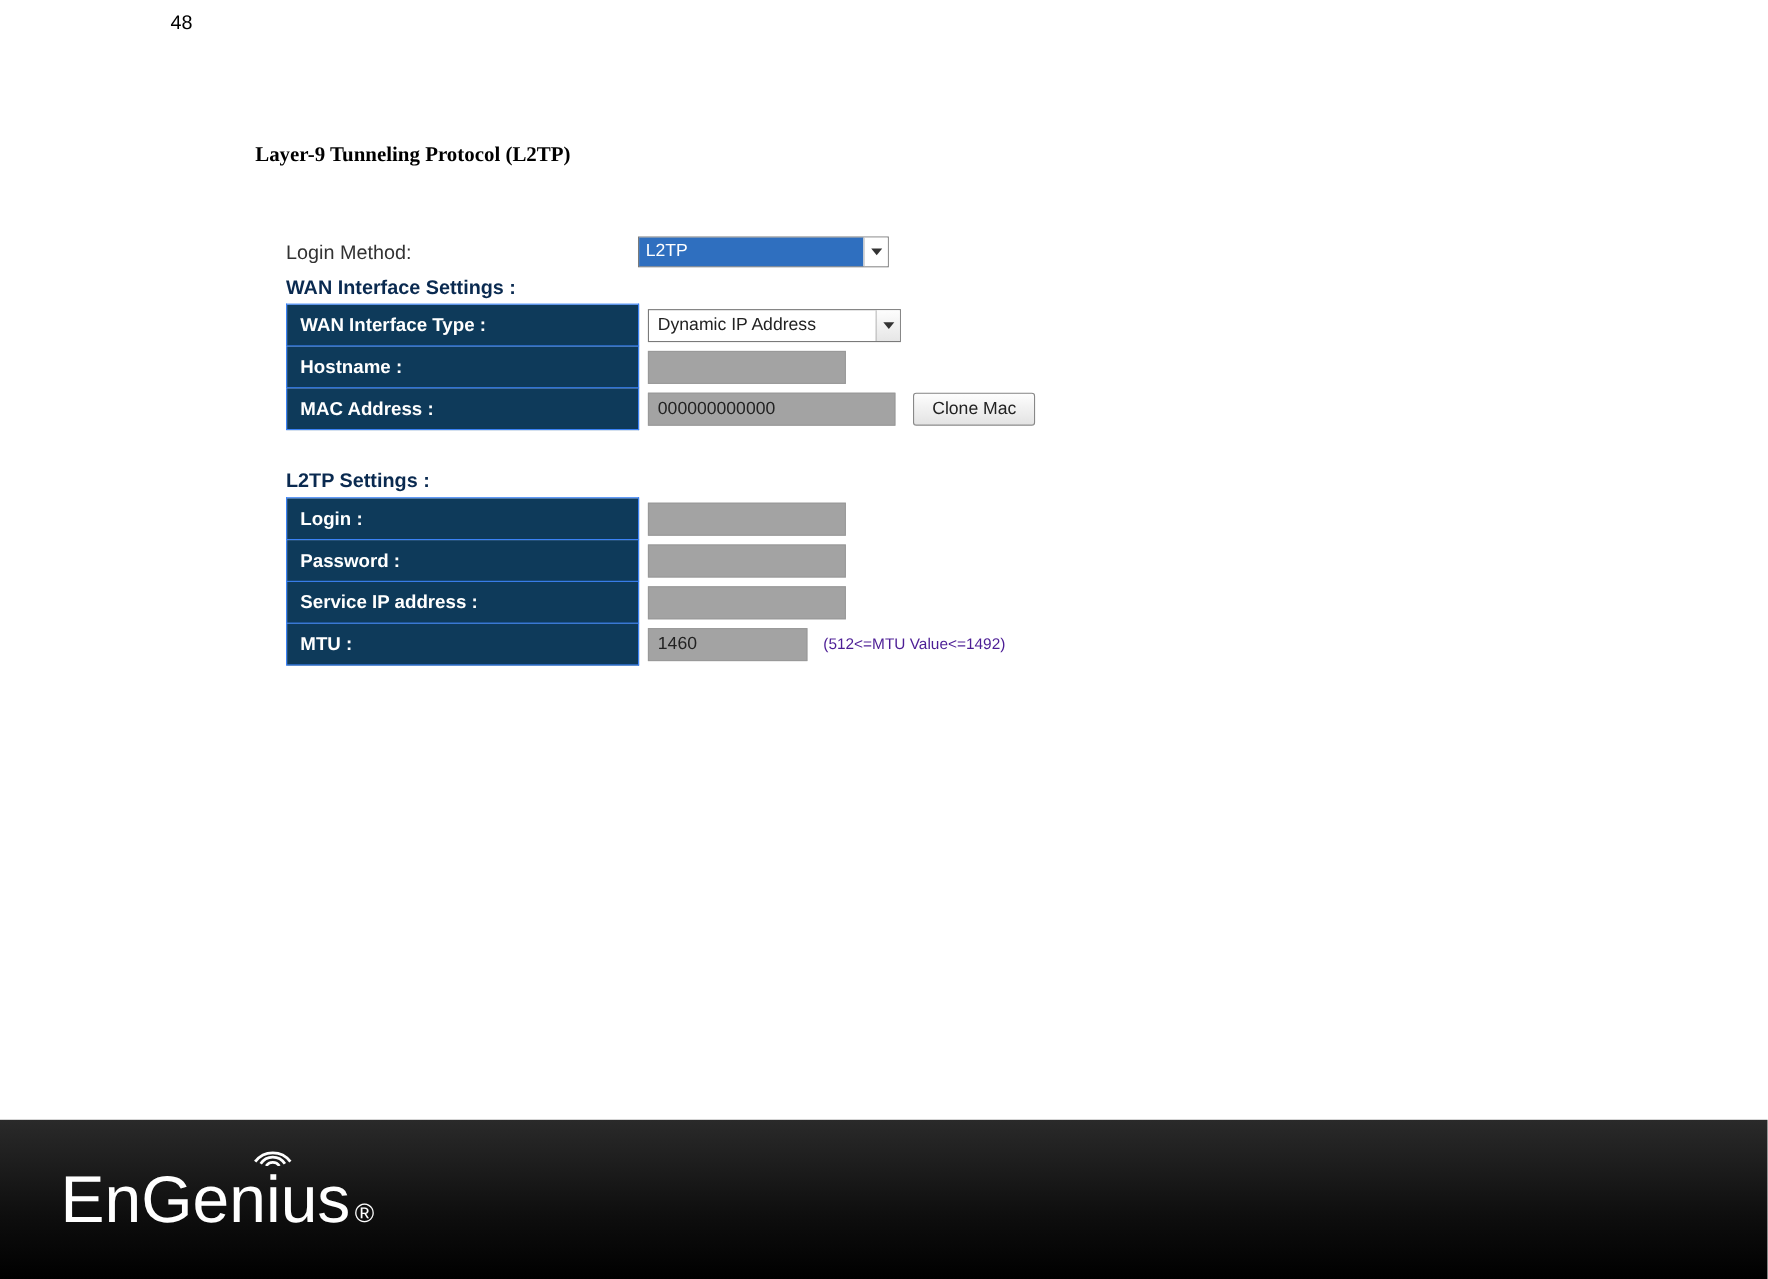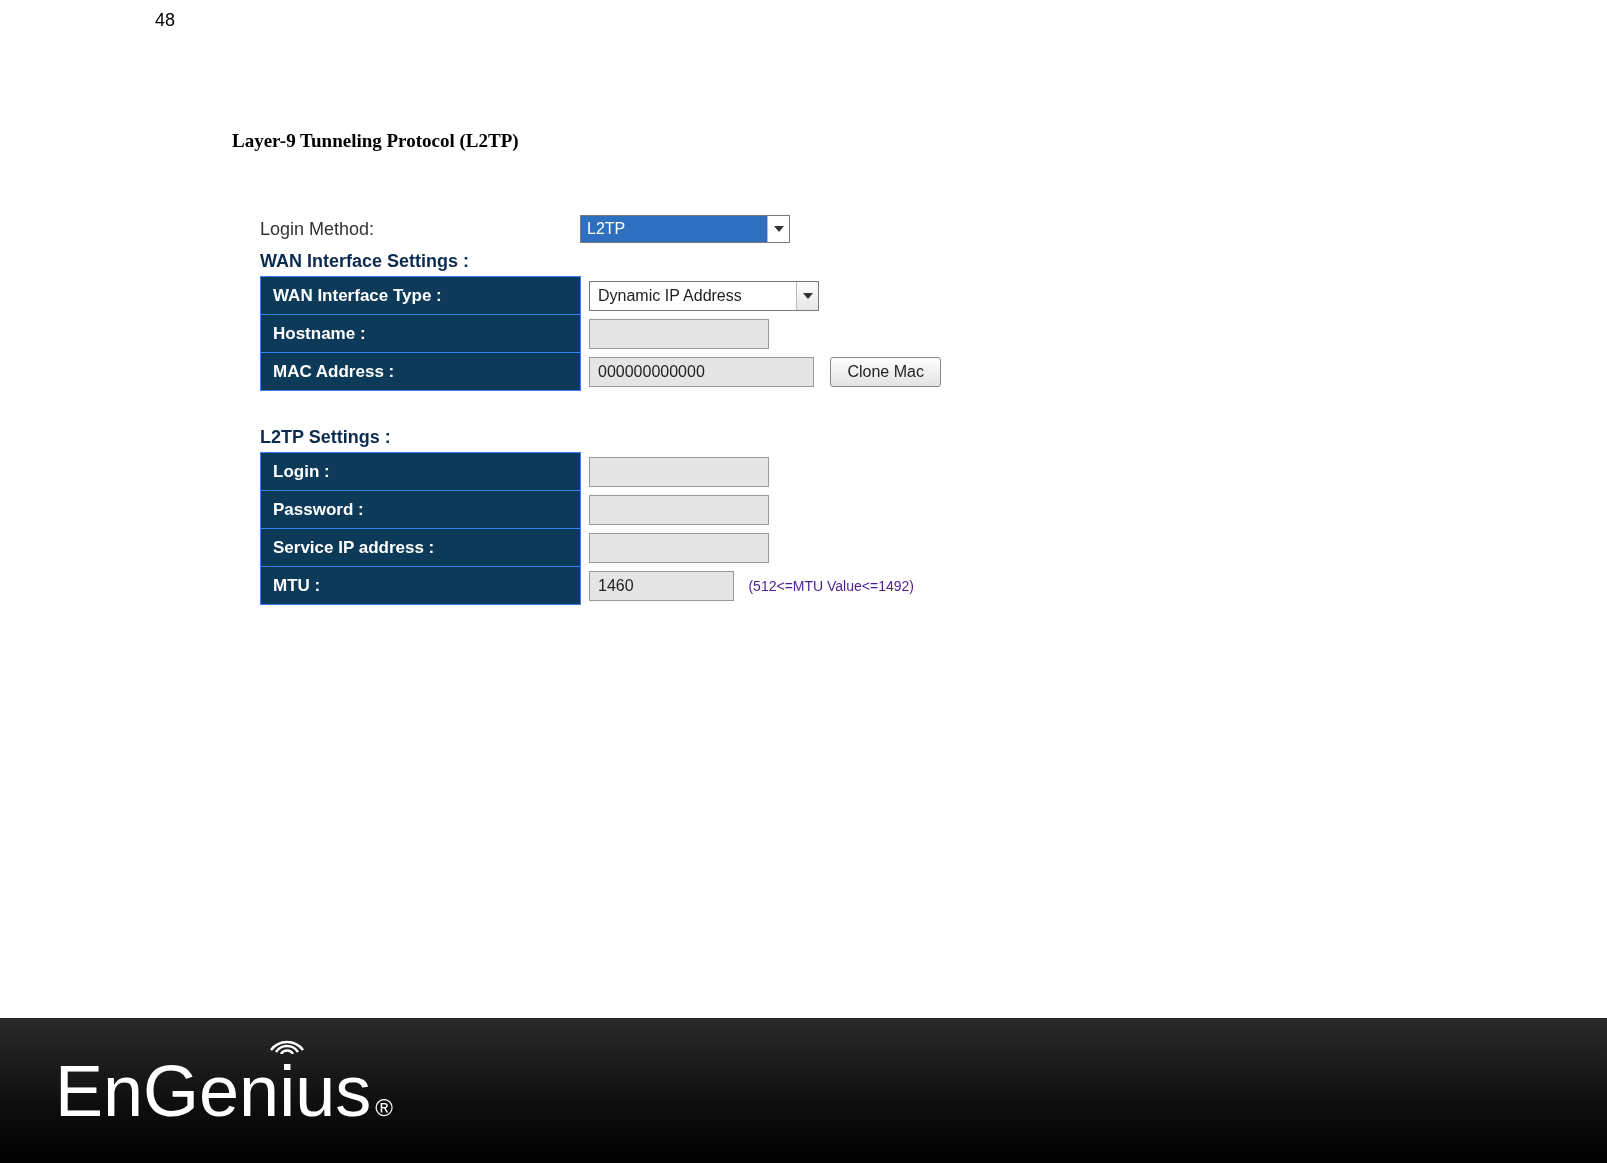--- a/index.html
+++ b/index.html
@@ -36,21 +36,21 @@
       display: flex;
       align-items: center;
       margin-bottom: 8px;
     }
     .login-label {
       width: 320px;
       font-size: 18px;
       color: #333;
     }
     .select-highlight {
-      width: 210px;
+      width: 228px;
       height: 28px;
       border: 1px solid #7a7a7a;
       background: #fff;
       display: flex;
       align-items: center;
       position: relative;
     }
     .select-highlight .sel-text {
       flex: 1;
       background: #2f6fbf;
@@ -118,21 +118,21 @@
       height: 100%;
       display: flex;
       align-items: center;
       justify-content: center;
       border-left: 1px solid #bbb;
       background: linear-gradient(#fdfdfd,#e6e6e6);
     }
     .textbox {
       height: 30px;
       border: 1px solid #999;
-      background: #e5e5e5;
+      background: #a3a3a3;
       font-size: 16px;
       padding: 2px 8px;
       color: #222;
     }
     .tb-wide { width: 225px; }
     .tb-med  { width: 180px; }
     .tb-sm   { width: 145px; }
     .btn {
       height: 30px;
       padding: 0 16px;
@@ -156,21 +156,21 @@
       width: 100%;
       height: 145px;
       background: linear-gradient(#2a2a2a, #0e0e0e 60%, #000);
       display: flex;
       align-items: center;
       padding-left: 55px;
     }
     .logo-wrap { display:flex; align-items:baseline; }
     .logo-text {
       font-family: Arial, sans-serif;
-      font-size: 72px;
+      font-size: 60px;
       color: #fff;
       font-weight: 500;
       letter-spacing: 0;
     }
     .reg-mark {
       font-size: 24px;
       color: #fff;
       vertical-align: super;
       margin-left: 4px;
     }

